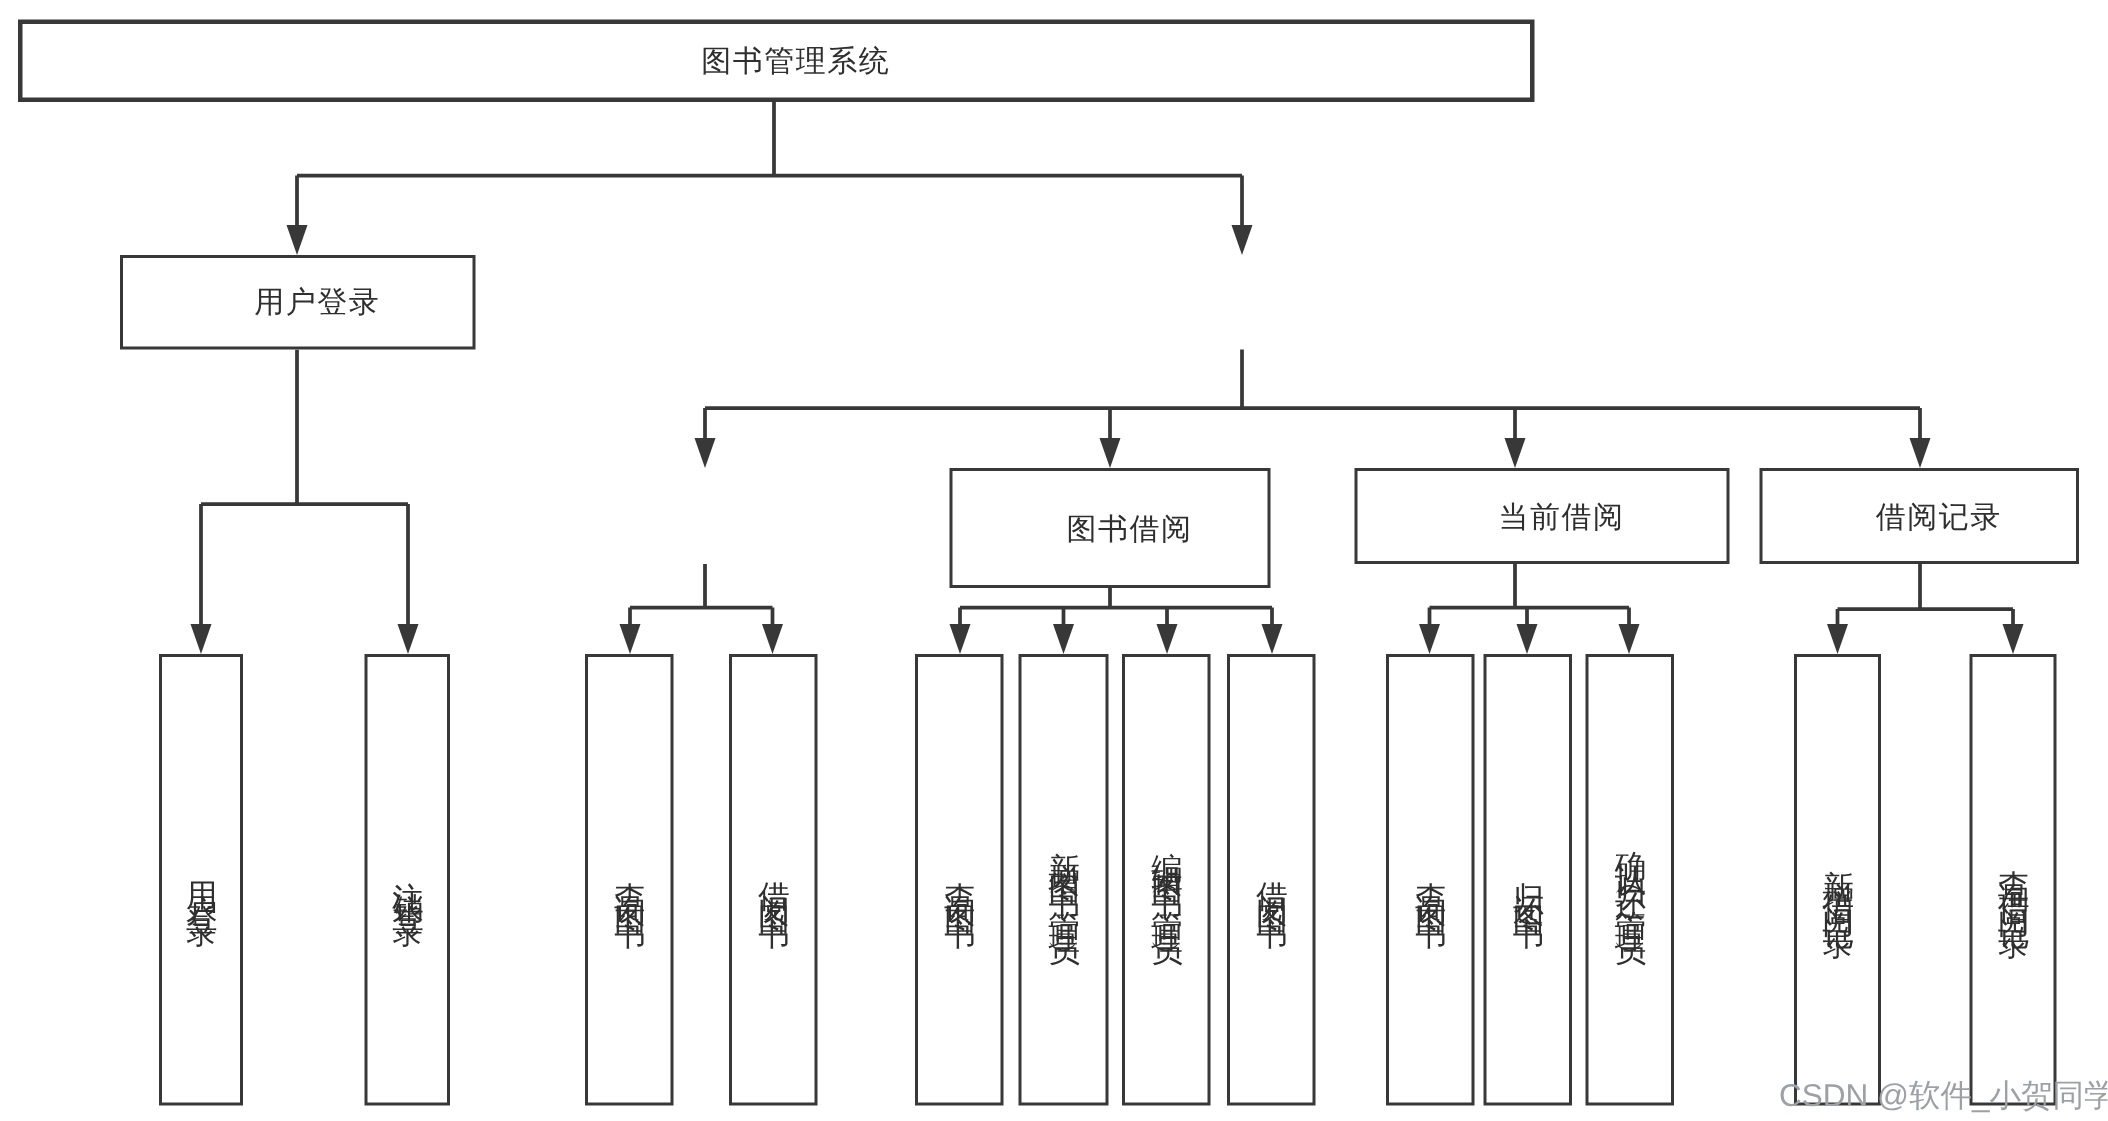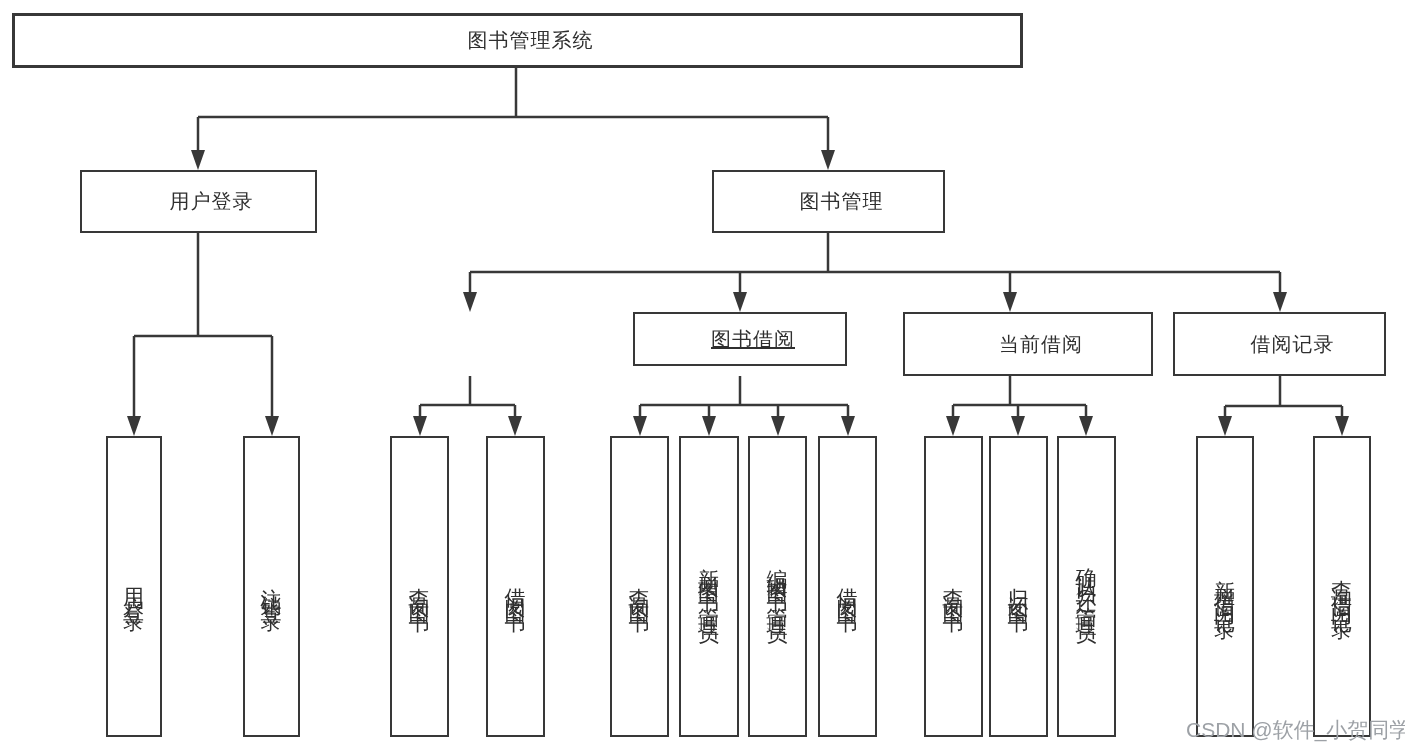--- a/index.html
+++ b/index.html
@@ -91,23 +91,22 @@
       <path d="M 1280 376 L 1280 406 M 1225 406 L 1342 406" stroke="#383838" stroke-width="2.5" fill="none"></path>
       <line x1="1225" y1="406" x2="1225" y2="422" stroke="#383838" stroke-width="2.5"></line>
       <polygon points="1218,416 1232,416 1225,436" fill="#383838"></polygon>
       <line x1="1342" y1="406" x2="1342" y2="422" stroke="#383838" stroke-width="2.5"></line>
       <polygon points="1335,416 1349,416 1342,436" fill="#383838"></polygon>
     </svg>
 
   <div class="node hbox root-box" style="left:12px; top:13px; width:1011px; height:55px;">图书管理系统</div>
 
   <div class="node hbox" style="left:80px; top:170px; width:237px; height:63px;">用户登录</div>
-  <div class="node hbox" style="left:712px; top:170px; width:233px; height:63px;">图书管理</div>
 
-  <div class="node hbox" style="left:633px; top:312px; width:214px; height:54px;text-decoration:underline;">图书借阅</div>
+  <div class="node hbox" style="left:633px; top:312px; width:214px; height:80px;">图书借阅</div>
   <div class="node hbox" style="left:903px; top:312px; width:250px; height:64px;">当前借阅</div>
   <div class="node hbox" style="left:1173px; top:312px; width:213px; height:64px;">借阅记录</div>
 
   <div class="node vbox" style="left:106px; top:436px; width:56px; height:301px;">用户登录</div>
   <div class="node vbox" style="left:243px; top:436px; width:57px; height:301px;">注销登录</div>
 
   <div class="node vbox" style="left:390px; top:436px; width:59px; height:301px;">查询图书</div>
   <div class="node vbox" style="left:486px; top:436px; width:59px; height:301px;">借阅图书</div>
 
   <div class="node vbox" style="left:610px; top:436px; width:59px; height:301px;">查询图书</div>

